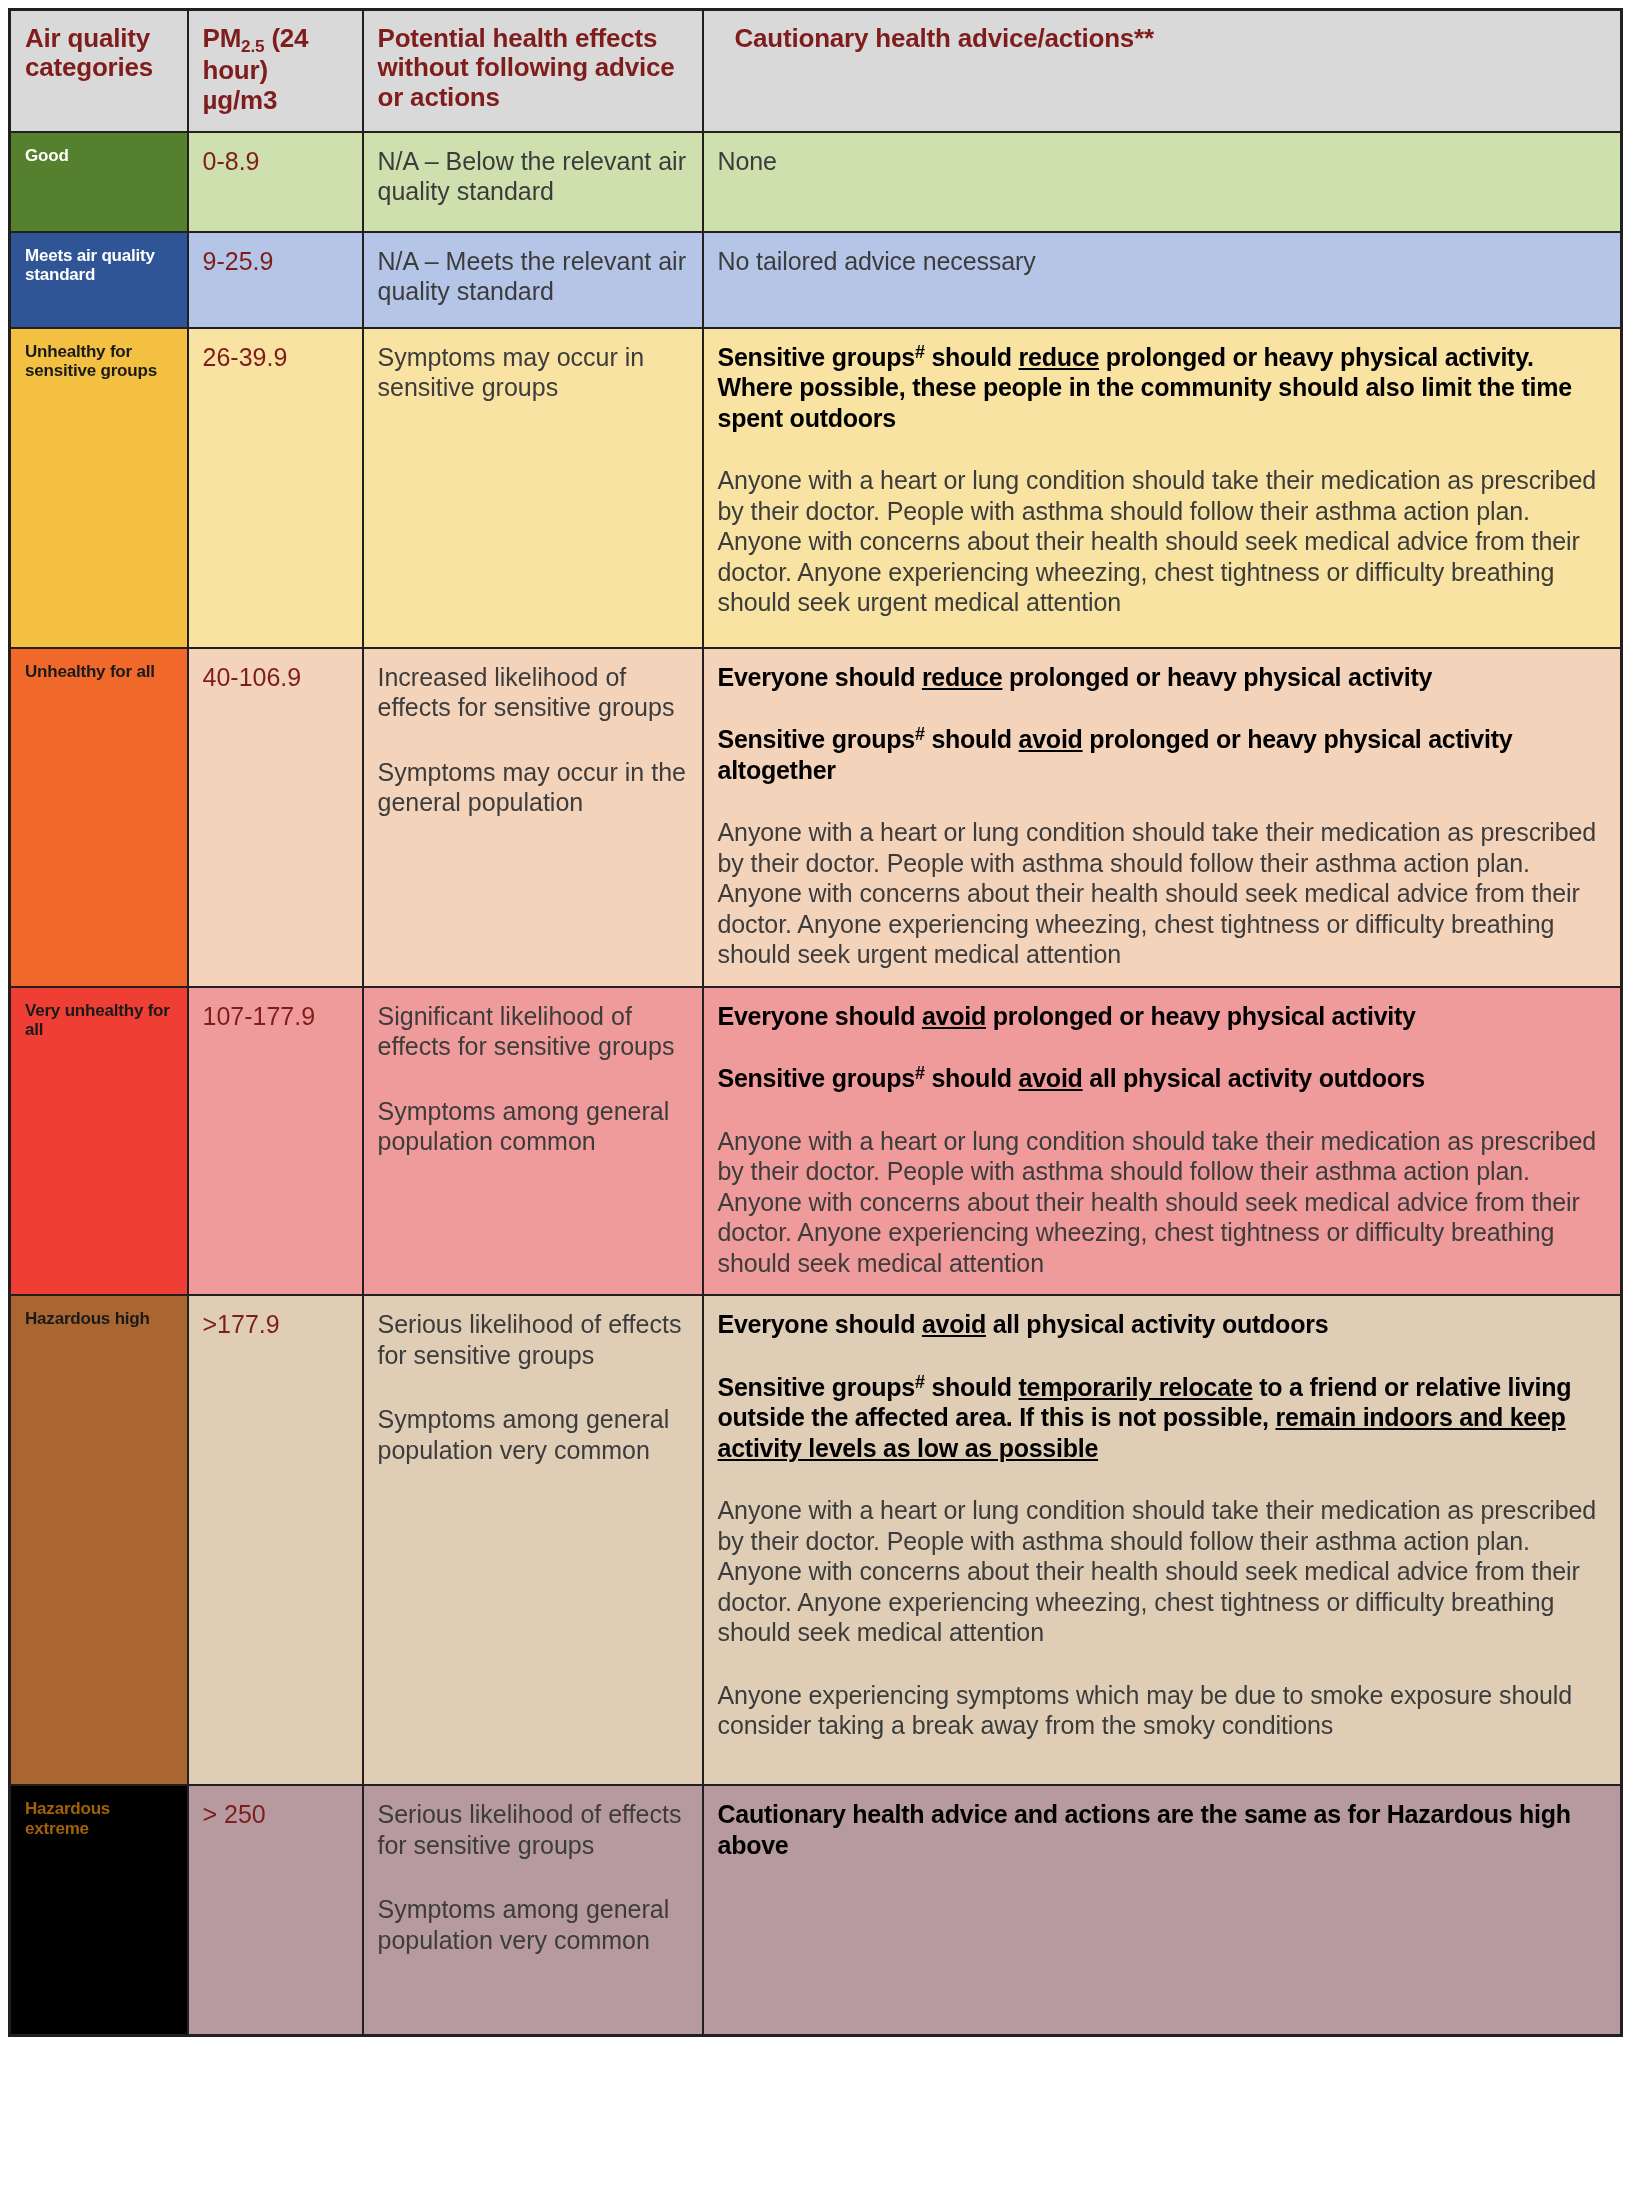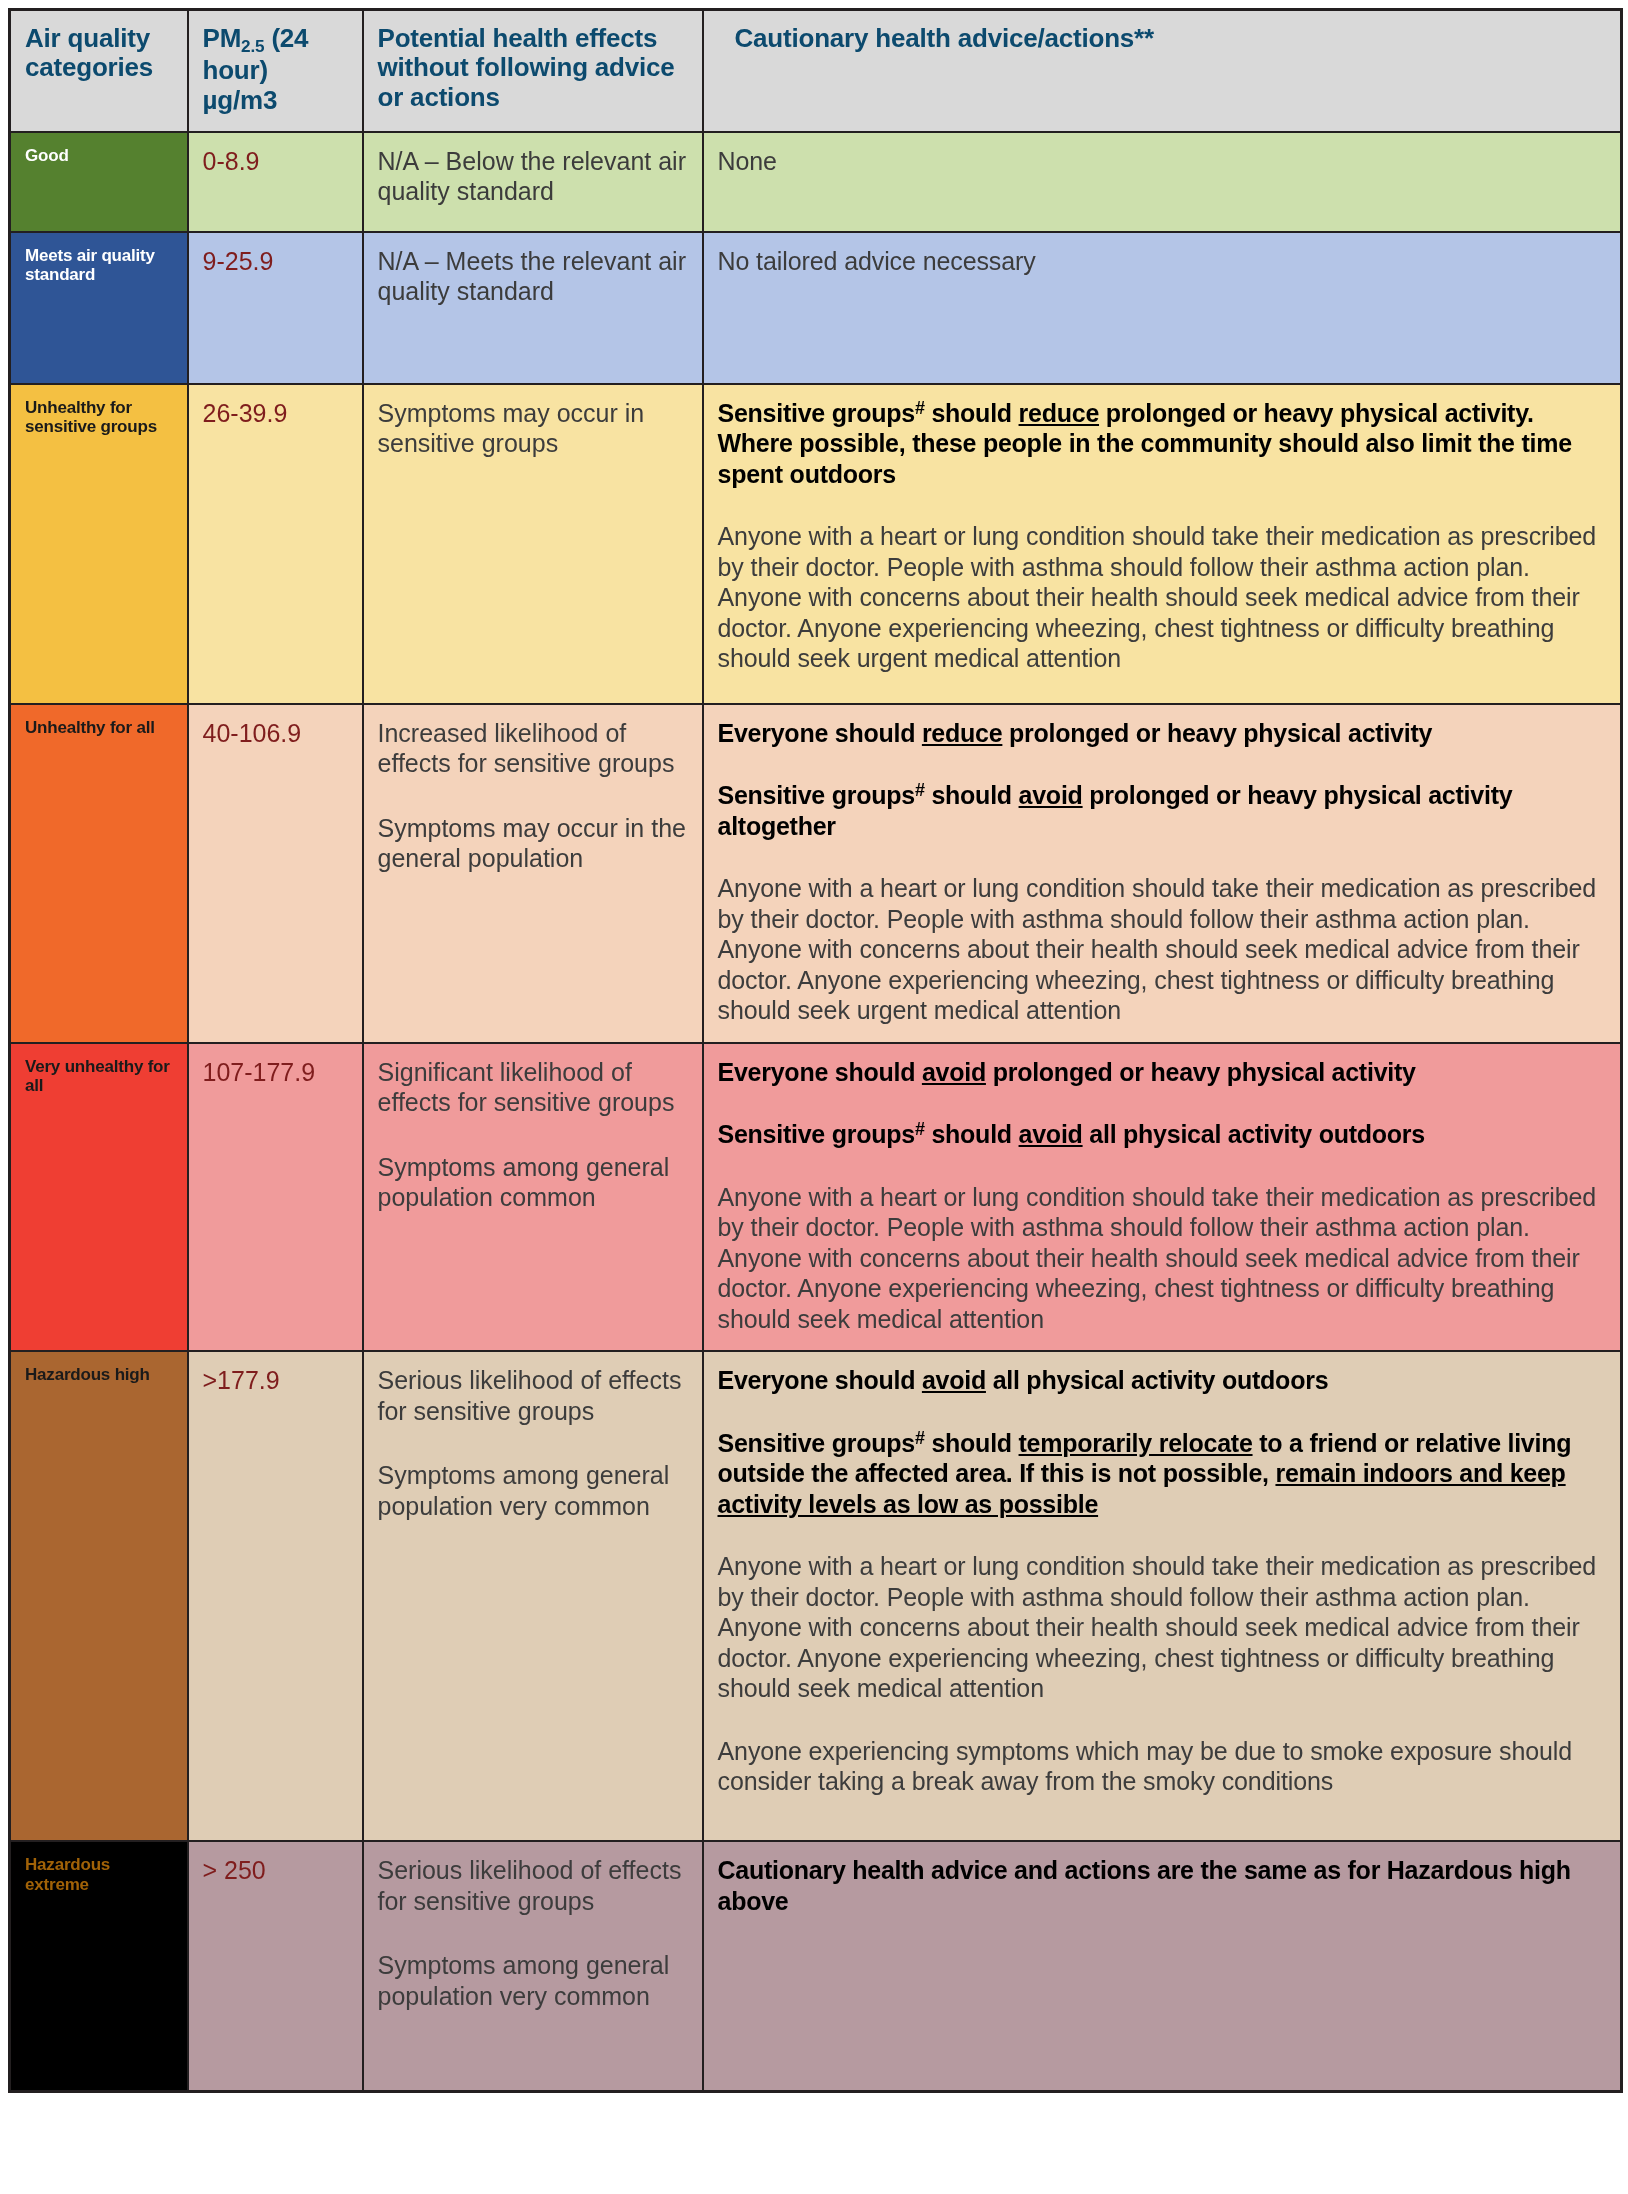--- a/index.html
+++ b/index.html
@@ -41,21 +41,21 @@
     text-align: left;
   }
 
   
   thead th {
     background: #d9d9d9;
     font-weight: bold;
     font-size: 26px;
     line-height: 1.13;
     letter-spacing: -0.2px;
-    color: #0c4a6e;
+    color: #7f1d1d;
     padding-top: 14px;
     padding-bottom: 22px;
   }
   thead th.col4 {
     white-space: nowrap;
     padding-left: 31px;
   }
   .sub {
     font-size: 0.66em;
     vertical-align: -0.28em;
@@ -127,21 +127,21 @@
   .r-vu     td.val, .r-vu td.eff, .r-vu td.adv { background:#f09b9b; }
 
   .r-hh     td.cat { background:#aa6630; color:#1a1a1a; }
   .r-hh     td.val, .r-hh td.eff, .r-hh td.adv { background:#dfcdb5; }
 
   .r-he     td.cat { background:#000000; color:#a16207; }
   .r-he     td.val, .r-he td.eff, .r-he td.adv { background:#b69aa0; }
 
   
   tr.r-good td { height: 100px; }
-  tr.r-meets td { height: 152px; }
+  tr.r-meets td { height: 96px; }
   tr.r-usg td { height: 320px; }
   tr.r-ua td { height: 304px; }
   tr.r-vu td { height: 262px; }
   tr.r-hh td { height: 490px; }
   tr.r-he td { height: 250px; }
 </style>
 </head>
 <body>
 
 <div class="table-wrap">

